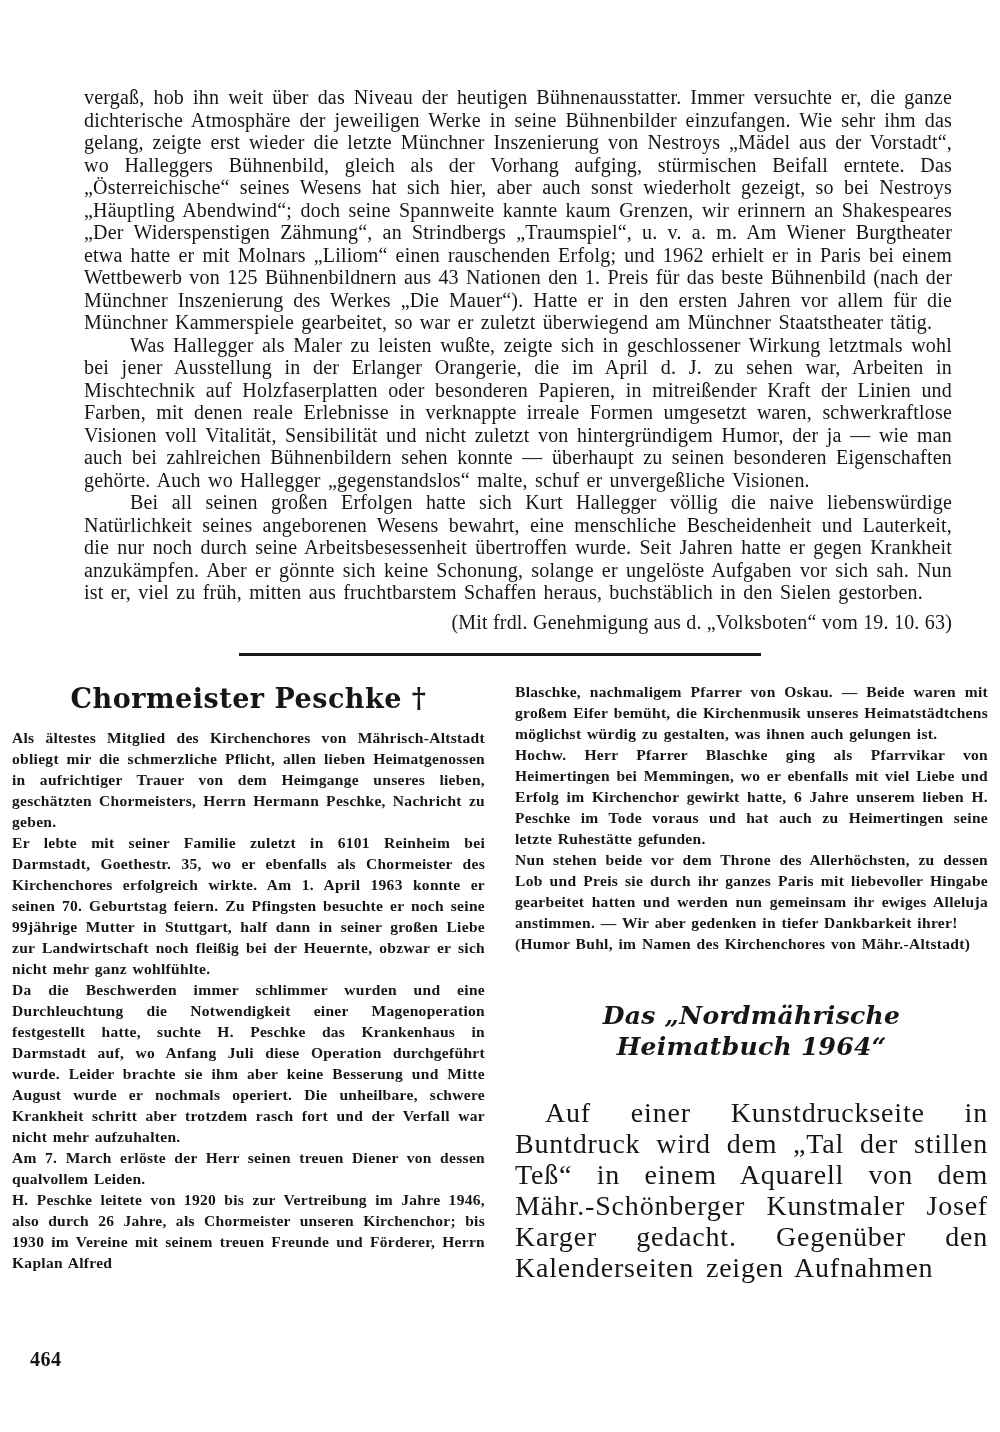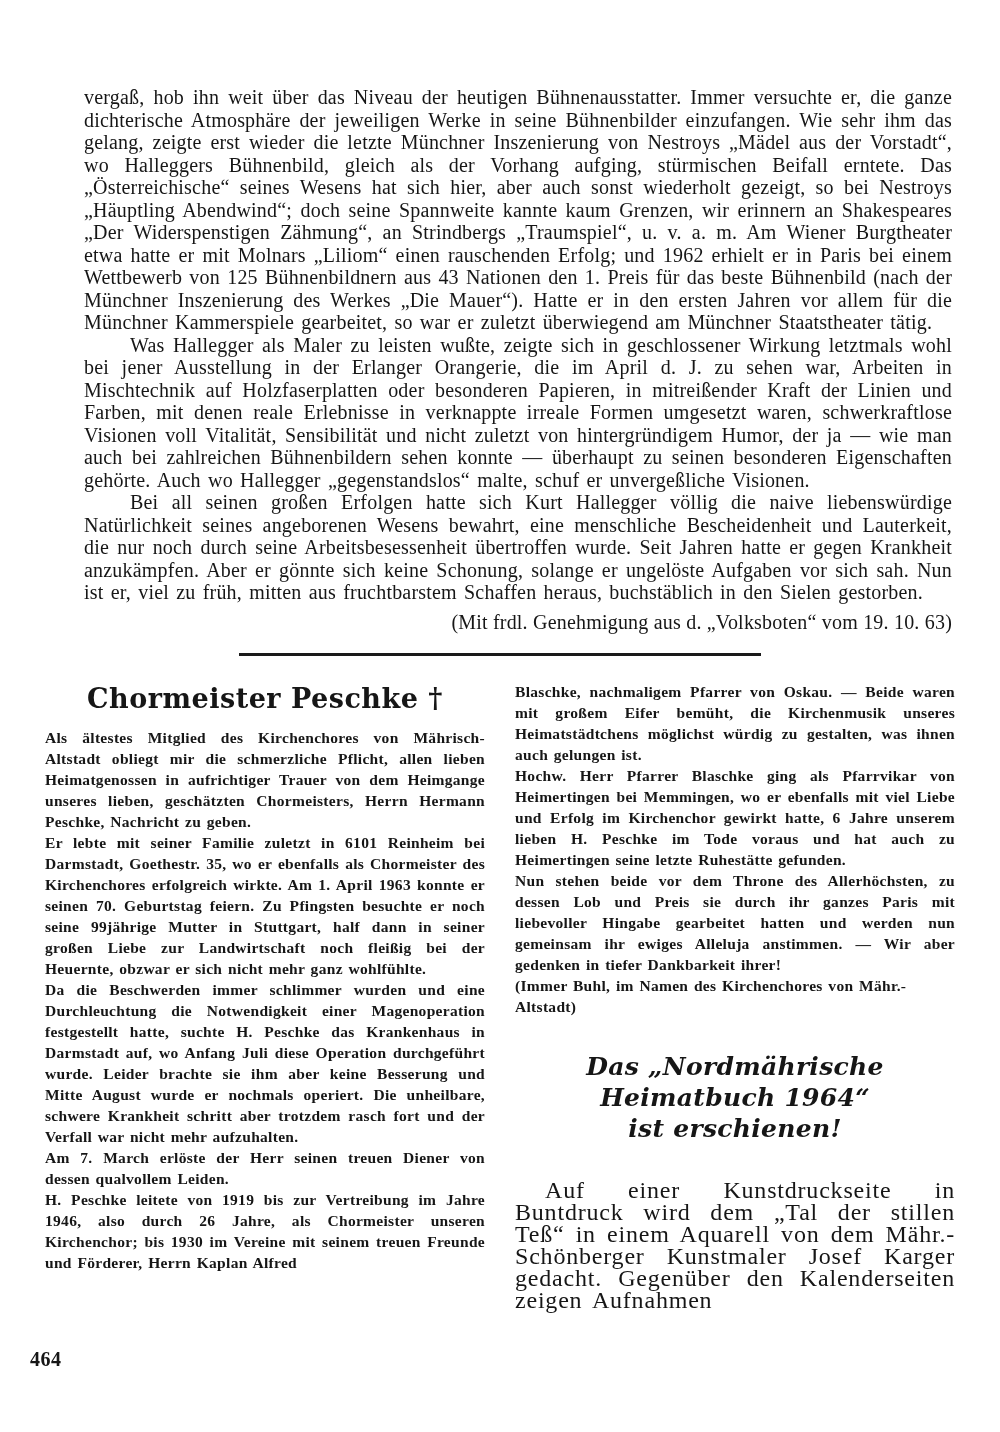--- a/index.html
+++ b/index.html
@@ -27,45 +27,45 @@
     letter-spacing:0.2px;
   }
 
   
   .divider {
     border:none; border-top:3px solid #1a1a1a;
     width:522px; margin:19px auto 25px auto;
   }
 
   
-  .columns { display:flex; gap:30px; padding:0 45px; align-items:flex-start; }
+  .columns { display:flex; gap:30px; padding:0 12px; align-items:flex-start; }
   .col { flex:1 1 0; min-width:0; }
 
   .obituary-heading {
     font-family:"DejaVu Serif", serif;
     font-size:27px; font-weight:bold;
     text-align:center; letter-spacing:0.5px;
     margin:2px 0 13px 0;
   }
   .col-text {
     font-size:15.5px; line-height:21px;
     font-weight:bold; text-align:justify;
     letter-spacing:0.3px; word-spacing:1.5px;
   }
   .signature { text-align:left; }
 
   .book-heading {
     font-family:"DejaVu Serif", serif;
     font-size:25px; font-weight:bold; font-style:italic;
     text-align:center; line-height:31px;
-    margin:34px 0 18px 0; letter-spacing:0.3px;
+    margin:46px 0 18px 0; letter-spacing:0.3px;
   }
   .bh-line { display:block; }
   .book-body {
-    font-size:24px; line-height:22px;
+    font-size:28px; line-height:31px;
     text-align:justify; text-indent:30px;
     letter-spacing:0.8px; word-spacing:4px;margin-top:35px;
   }
 
   
   .page-number {
     position:absolute; left:30px; top:1332px;
     font-size:20px; font-weight:bold; letter-spacing:0.5px;margin-top:16px;
   }
 </style>
@@ -84,32 +84,31 @@
   <hr class="divider">
 
   <section class="columns">
 
     <div class="col">
       <h2 class="obituary-heading">Chormeister Peschke †</h2>
       <p class="col-text">Als ältestes Mitglied des Kirchenchores von Mährisch-Altstadt obliegt mir die schmerzliche Pflicht, allen lieben Heimatgenossen in aufrichtiger Trauer von dem Heimgange unseres lieben, geschätzten Chormeisters, Herrn Hermann Peschke, Nachricht zu geben.</p>
       <p class="col-text">Er lebte mit seiner Familie zuletzt in 6101 Reinheim bei Darmstadt, Goethestr. 35, wo er ebenfalls als Chormeister des Kirchenchores erfolgreich wirkte. Am 1. April 1963 konnte er seinen 70. Geburtstag feiern. Zu Pfingsten besuchte er noch seine 99jährige Mutter in Stuttgart, half dann in seiner großen Liebe zur Landwirtschaft noch fleißig bei der Heuernte, obzwar er sich nicht mehr ganz wohlfühlte.</p>
       <p class="col-text">Da die Beschwerden immer schlimmer wurden und eine Durchleuchtung die Notwendigkeit einer Magenoperation festgestellt hatte, suchte H. Peschke das Krankenhaus in Darmstadt auf, wo Anfang Juli diese Operation durchgeführt wurde. Leider brachte sie ihm aber keine Besserung und Mitte August wurde er nochmals operiert. Die unheilbare, schwere Krankheit schritt aber trotzdem rasch fort und der Verfall war nicht mehr aufzuhalten.</p>
       <p class="col-text">Am 7. March erlöste der Herr seinen treuen Diener von dessen qualvollem Leiden.</p>
-      <p class="col-text">H. Peschke leitete von 1919 bis zur Vertreibung im Jahre 1946, also durch 26 Jahre, als Chormeister unseren Kirchenchor; bis 1930 im Vereine mit seinem treuen Freunde und Förderer, Herrn Kaplan Alfred</p>
+      <p class="col-text">H. Peschke leitete von 1920 bis zur Vertreibung im Jahre 1946, also durch 26 Jahre, als Chormeister unseren Kirchenchor; bis 1930 im Vereine mit seinem treuen Freunde und Förderer, Herrn Kaplan Alfred</p>
     </div>
 
     <div class="col">
       <p class="col-text">Blaschke, nachmaligem Pfarrer von Oskau. — Beide waren mit großem Eifer bemüht, die Kirchenmusik unseres Heimatstädtchens möglichst würdig zu gestalten, was ihnen auch gelungen ist.</p>
       <p class="col-text">Hochw. Herr Pfarrer Blaschke ging als Pfarrvikar von Heimertingen bei Memmingen, wo er ebenfalls mit viel Liebe und Erfolg im Kirchenchor gewirkt hatte, 6 Jahre unserem lieben H. Peschke im Tode voraus und hat auch zu Heimertingen seine letzte Ruhestätte gefunden.</p>
       <p class="col-text">Nun stehen beide vor dem Throne des Allerhöchsten, zu dessen Lob und Preis sie durch ihr ganzes Paris mit liebevoller Hingabe gearbeitet hatten und werden nun gemeinsam ihr ewiges Alleluja anstimmen. — Wir aber gedenken in tiefer Dankbarkeit ihrer!</p>
-      <p class="col-text signature">(Immer Buhl, im Namen des Kirchenchores von Mähr.-Altstadt)</p>
+      <p class="col-text signature">(Humor Buhl, im Namen des Kirchenchores von Mähr.-Altstadt)</p>
 
       <h2 class="book-heading">
         <span class="bh-line">Das „Nordmährische Heimatbuch 1964“</span>
-        <span class="bh-line">ist erschienen!</span>
       </h2>
       <p class="book-body">Auf einer Kunstdruckseite in Buntdruck wird dem „Tal der stillen Teß“ in einem Aquarell von dem Mähr.-Schönberger Kunstmaler Josef Karger gedacht. Gegenüber den Kalenderseiten zeigen Aufnahmen</p>
     </div>
 
   </section>
 
 </div>
 
 <div class="page-number">464</div>
 

